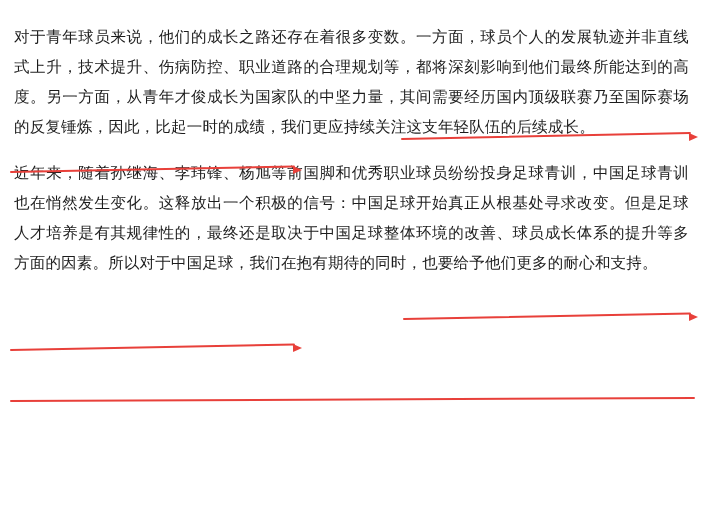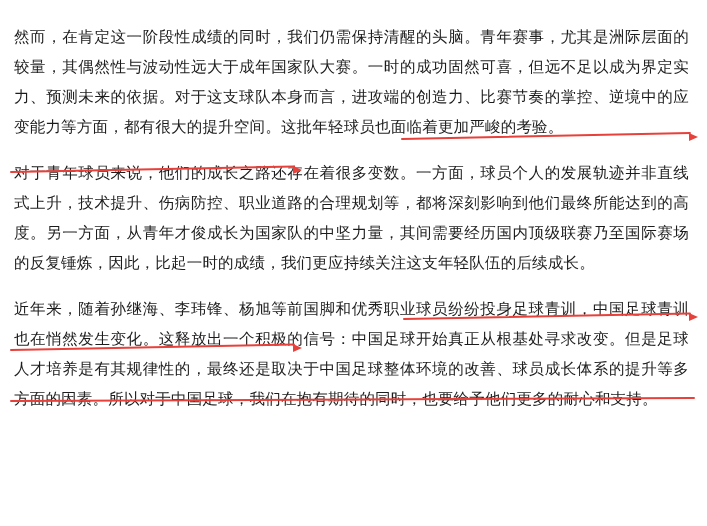--- a/index.html
+++ b/index.html
@@ -73,21 +73,20 @@
   #annot-4 .head { left: 283px; top: 1px; transform: rotate(-1.1deg); }
   
   #annot-5 { left: 10px; top: 400px; width: 690px; height: 4px; }
   #annot-5 .line { left: 0; top: 0; width: 685px; transform: rotate(-0.25deg); }
 </style>
 </head>
 <body>
 
 <div class="page">
 
-  <p class="para p1">然而，在肯定这一阶段性成绩的同时，我们仍需保持清醒的头脑。青年赛事，尤其是洲际层面的较量，其偶然性与波动性远大于成年国家队大赛。一时的成功固然可喜，但远不足以成为界定实力、预测未来的依据。对于这支球队本身而言，进攻端的创造力、比赛节奏的掌控、逆境中的应变能力等方面，都有很大的提升空间。这批年轻球员也面临着更加严峻的考验。</p>
   <p class="para p2">对于青年球员来说，他们的成长之路还存在着很多变数。一方面，球员个人的发展轨迹并非直线式上升，技术提升、伤病防控、职业道路的合理规划等，都将深刻影响到他们最终所能达到的高度。另一方面，从青年才俊成长为国家队的中坚力量，其间需要经历国内顶级联赛乃至国际赛场的反复锤炼，因此，比起一时的成绩，我们更应持续关注这支年轻队伍的后续成长。</p>
   <p class="para p3">近年来，随着孙继海、李玮锋、杨旭等前国脚和优秀职业球员纷纷投身足球青训，中国足球青训也在悄然发生变化。这释放出一个积极的信号：中国足球开始真正从根基处寻求改变。但是足球人才培养是有其规律性的，最终还是取决于中国足球整体环境的改善、球员成长体系的提升等多方面的因素。所以对于中国足球，我们在抱有期待的同时，也要给予他们更多的耐心和支持。</p>
 
   <div class="annot" id="annot-1">
     <div class="line"></div>
     <div class="head"></div>
   </div>
   <div class="annot" id="annot-2">
     <div class="line"></div>
     <div class="head"></div>

